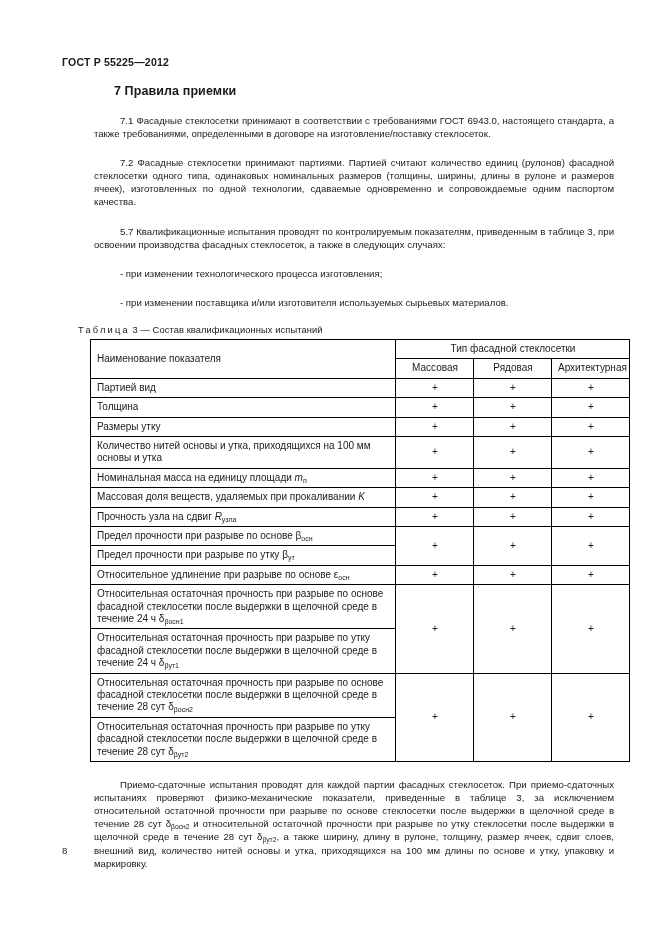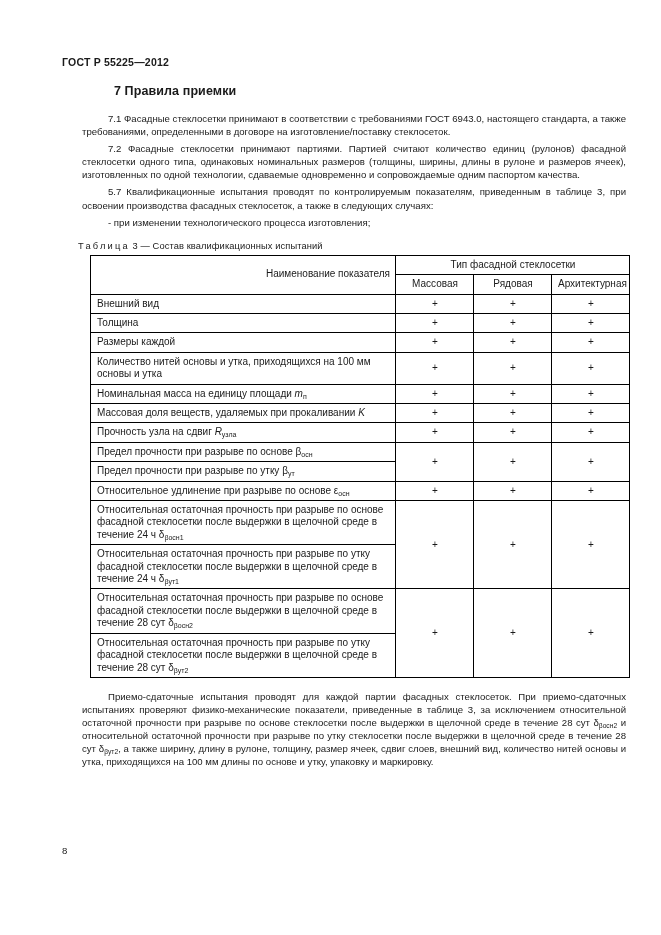--- a/index.html
+++ b/index.html
@@ -40,29 +40,29 @@
   }
   h2.section-title {
     font-size: 12.5px;
     font-weight: bold;
     margin: 0 0 14px 36px;
     letter-spacing: 0.1px;
   }
   p.body-par {
     font-size: 9.6px;
     line-height: 13.1px;
-    margin: 4px;
+    margin: 16px;
     text-align: justify;
     text-indent: 26px;
     hyphens: manual;
   }
   p.dash-item {
     font-size: 9.6px;
     line-height: 13.1px;
-    margin: 4px;
+    margin: 16px;
     text-indent: 26px;
     text-align: left;
   }
   .table-caption {
     font-size: 9.3px;
     margin: 12px 0 4px 0;
     letter-spacing: 0.1px;
   }
   .table-caption .sp {
     letter-spacing: 2.2px;
@@ -81,21 +81,21 @@
     padding: 3px 5px 3px 6px;
     vertical-align: middle;
     text-align: left;
   }
   table.gost th.th-center,
   table.gost td.mark {
     text-align: center;
     vertical-align: middle;
   }
   table.gost th.th-name {
-    text-align: right;
+    text-align: left;
     vertical-align: middle;
     margin-left: 43px;
   }
   table.gost td.mark {
     font-size: 10px;
   }
   .col-name { width: 305px; }
   .col-m { width: 78px; }
   .tail {
     margin-top: 12px;
@@ -121,20 +121,21 @@
   <div class="header">ГОСТ Р 55225—2012</div>
 
   <div class="content">
 
     <h2 class="section-title">7  Правила приемки</h2>
 
     <p class="body-par">7.1 Фасадные стеклосетки принимают в соответствии с требованиями ГОСТ 6943.0, настоящего стандарта, а также требованиями, определенными в договоре на изготовление/поставку стеклосеток.</p>
     <p class="body-par">7.2 Фасадные стеклосетки принимают партиями. Партией считают количество единиц (рулонов) фасадной стеклосетки одного типа, одинаковых номинальных размеров (толщины, ширины, длины в рулоне и размеров ячеек), изготовленных по одной технологии, сдаваемые одновременно и сопровождаемые одним паспортом качества.</p>
     <p class="body-par">5.7 Квалификационные испытания проводят по контролируемым показателям, приведенным в таблице 3, при освоении производства фасадных стеклосеток, а также в следующих случаях:</p>
     <p class="dash-item">- при изменении технологического процесса изготовления;</p>
+    <p class="dash-item">- при изменении поставщика и/или изготовителя используемых сырьевых материалов.</p>
 
     <div class="table-caption">
       <span class="sp">Таблица</span>
       <span>3</span>
       <span>— Состав квалификационных испытаний</span>
     </div>
 
     <table class="gost">
       <colgroup>
         <col class="col-name">
@@ -148,33 +149,33 @@
           <th class="th-center" colspan="3">Тип фасадной стеклосетки</th>
         </tr>
         <tr>
           <th class="th-center">Массовая</th>
           <th class="th-center">Рядовая</th>
           <th class="th-center">Архитектурная</th>
         </tr>
       </thead>
       <tbody>
           <tr>
-            <td>Внешний вид</td>
+            <td>Партией вид</td>
             <td class="mark">+</td>
             <td class="mark">+</td>
             <td class="mark">+</td>
           </tr>
           <tr>
             <td>Толщина</td>
             <td class="mark">+</td>
             <td class="mark">+</td>
             <td class="mark">+</td>
           </tr>
           <tr>
-            <td>Размеры каждой</td>
+            <td>Размеры утку</td>
             <td class="mark">+</td>
             <td class="mark">+</td>
             <td class="mark">+</td>
           </tr>
           <tr>
             <td>Количество нитей основы и утка, приходящихся на 100 мм основы и утка</td>
             <td class="mark">+</td>
             <td class="mark">+</td>
             <td class="mark">+</td>
           </tr>

